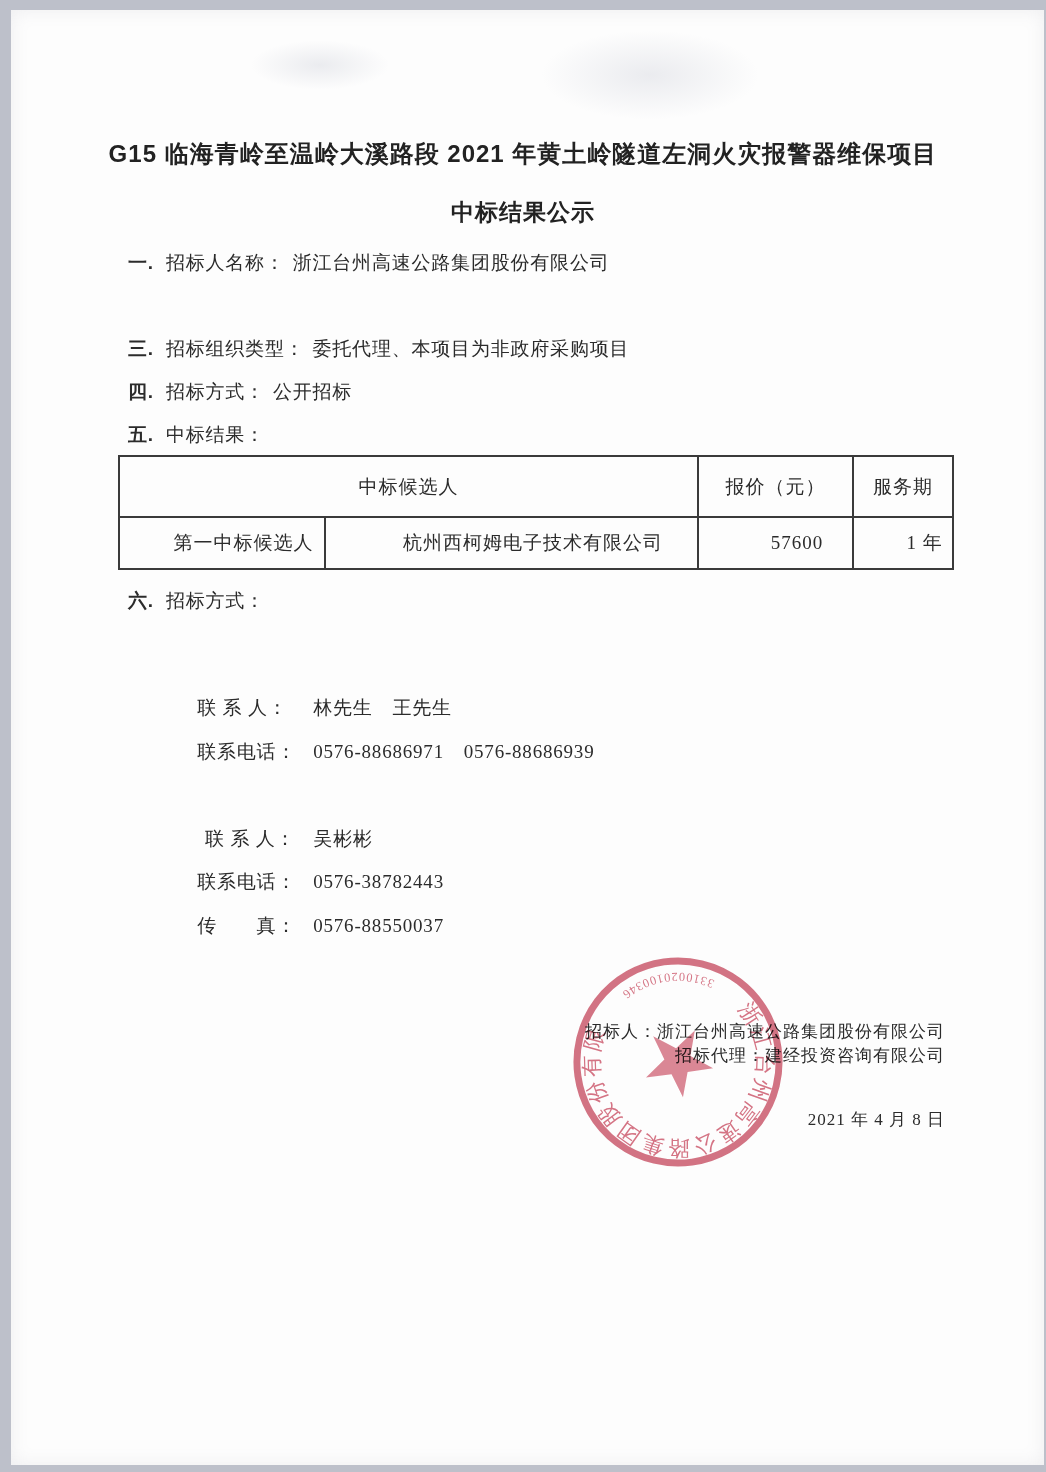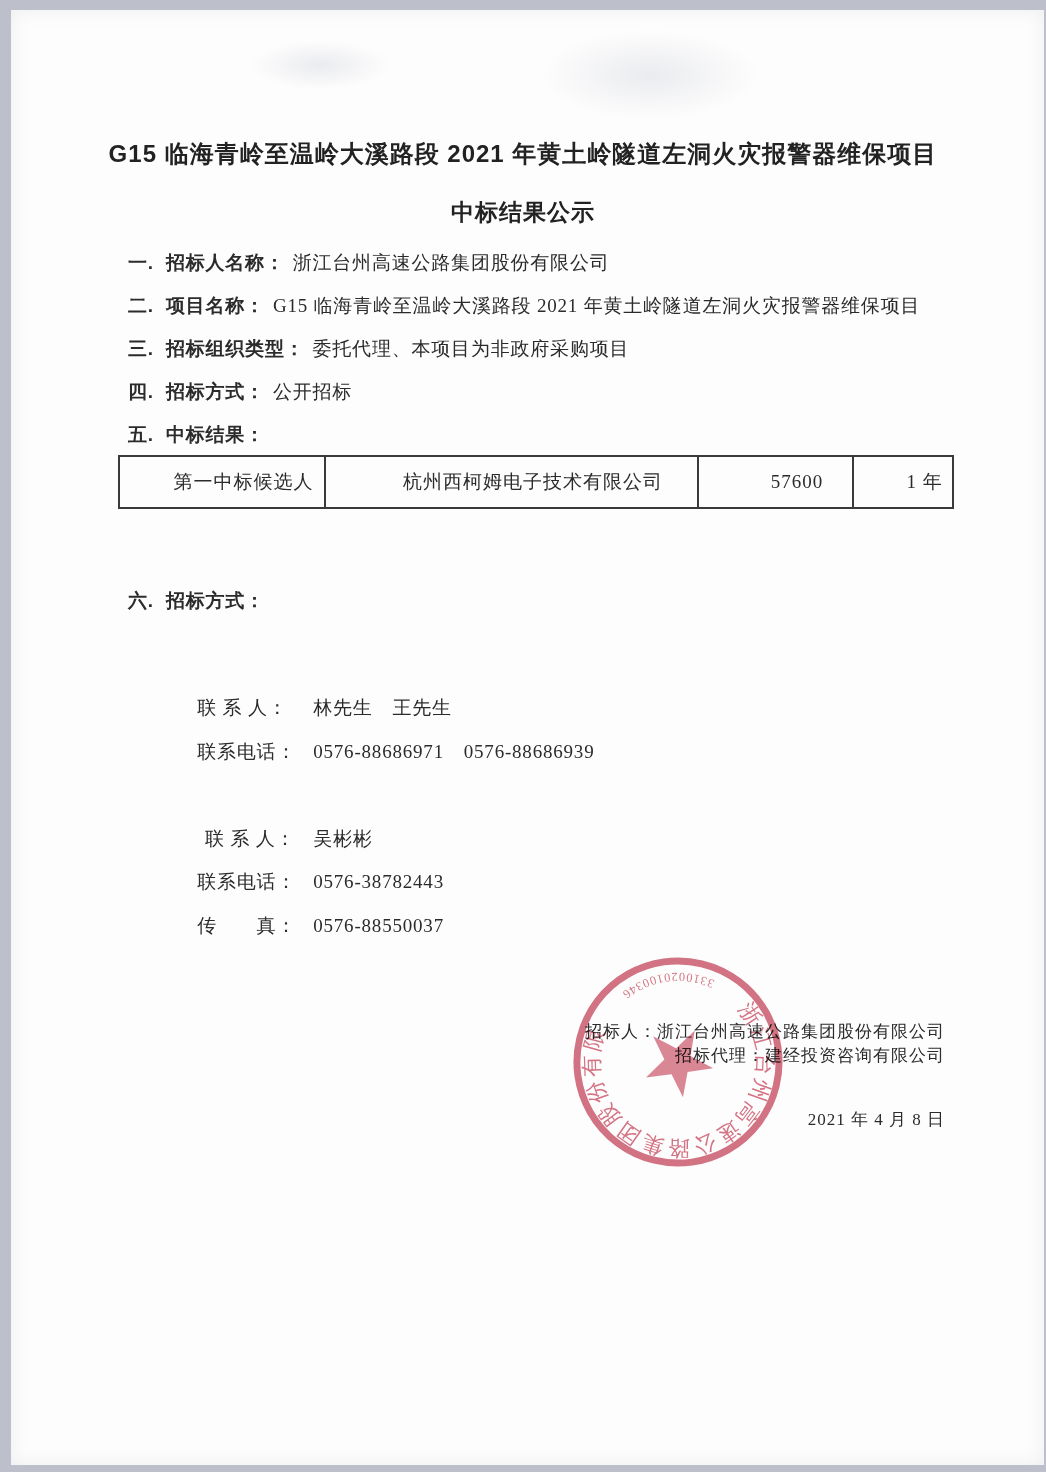--- a/index.html
+++ b/index.html
@@ -25,21 +25,21 @@
   .title-1 { top:138px; font-size:24px; }
   .title-2 { top:197px; font-size:23px; }
 
   .doc-line { left:128px; font-size:19px; letter-spacing:.8px; white-space:nowrap; }
   .doc-line .no {
     font-family:"Liberation Sans","DejaVu Sans",sans-serif;
     font-weight:700; margin-right:12px;
   }
   .doc-line .lbl {
     font-family:"Liberation Sans","DejaVu Sans",sans-serif;
-    font-weight:700; margin-right:8px;
+    font-weight:400; margin-right:8px;
   }
   .doc-line .val { font-weight:400; }
 
   table.result {
     position:absolute; left:118px; top:455px;
     border-collapse:collapse; table-layout:fixed;
     font-size:19px; letter-spacing:1px; color:#2b2b2b;
   }
   table.result td {
     border:2px solid #3a3a3a; text-align:center; vertical-align:middle;
@@ -75,41 +75,43 @@
 
   <div class="smudge" style="left:540px; top:30px; width:220px; height:90px;"></div>
   <div class="smudge" style="left:250px; top:40px; width:140px; height:50px;"></div>
 
   <div class="abs title title-1">G15 临海青岭至温岭大溪路段 2021 年黄土岭隧道左洞火灾报警器维保项目</div>
   <div class="abs title title-2">中标结果公示</div>
 
   <div class="abs doc-line" style="top:250px;">
     <span class="no">一.</span><span class="lbl">招标人名称：</span><span class="val">浙江台州高速公路集团股份有限公司</span>
   </div>
-  <div class="abs doc-line" style="top:293px;">
-    <span class="no">二.</span><span class="lbl">项目名称：</span><span class="val">G15 临海青岭至温岭大溪路段 2021 年黄土岭隧道左洞火灾报警器维保项目</span>
-  </div>
   <div class="abs doc-line" style="top:336px;">
     <span class="no">三.</span><span class="lbl">招标组织类型：</span><span class="val">委托代理、本项目为非政府采购项目</span>
   </div>
   <div class="abs doc-line" style="top:379px;">
     <span class="no">四.</span><span class="lbl">招标方式：</span><span class="val">公开招标</span>
   </div>
   <div class="abs doc-line" style="top:422px;">
     <span class="no">五.</span><span class="lbl">中标结果：</span>
   </div>
 
   <table class="result">
     <colgroup>
       <col style="width:206px">
         <col style="width:373px">
         <col style="width:155px">
         <col style="width:100px">
     </colgroup>
     <tbody>
+      <tr class="hdr">
+        <td colspan="2">中标候选人</td>
+        <td>报价（元）</td>
+        <td>服务期</td>
+      </tr>
       <tr class="datarow">
         <td>第一中标候选人</td>
         <td>杭州西柯姆电子技术有限公司</td>
         <td>57600</td>
         <td>1 年</td>
       </tr>
     </tbody>
   </table>
 
   <div class="abs doc-line" style="top:588px;">

